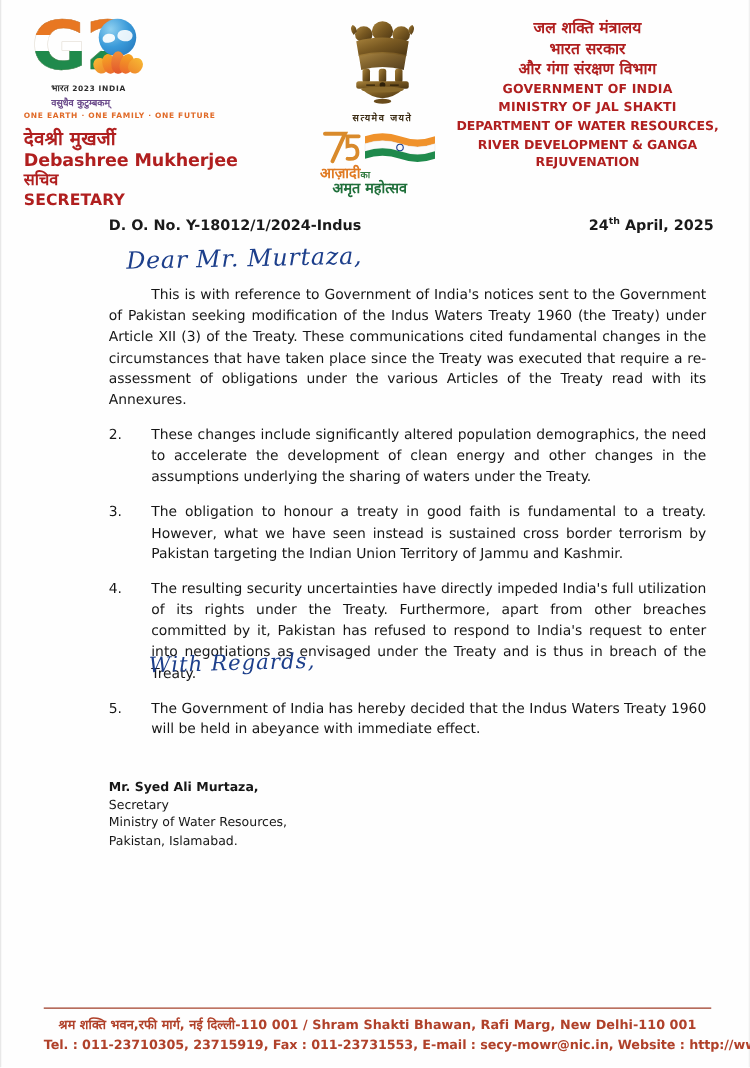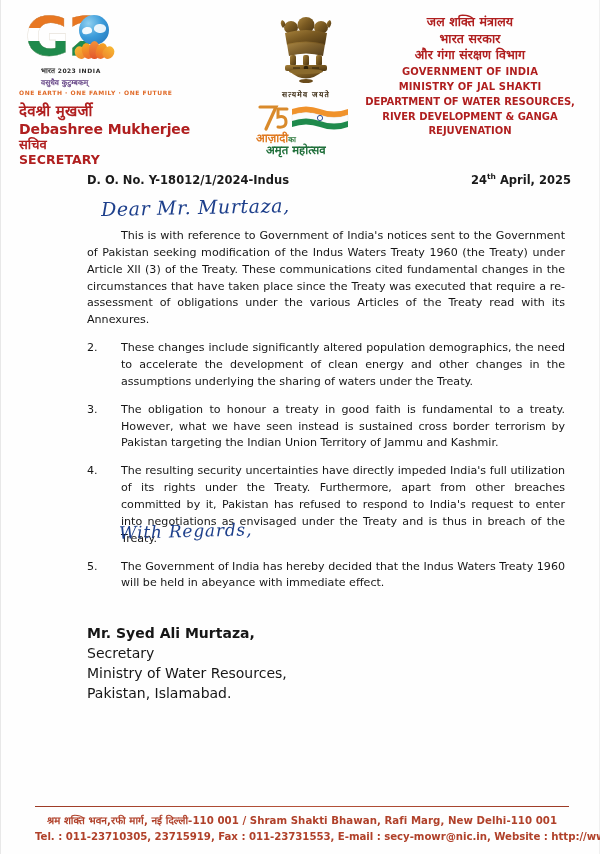--- a/index.html
+++ b/index.html
@@ -328,21 +328,21 @@
     font-size: 11.5px;
     font-weight: 700;
     color: #111;
     margin-top: -2px;
   }
 
   .addressee {
     position: absolute;
     top: 624px;
     left: 86px;
-    font-size: 14px;
+    font-size: 10px;
     line-height: 1.42;
     color: #161616;
   }
   .addressee .nm { font-weight: 700; }
 
   
   .footer {
     position: absolute;
     left: 34px;
     right: 30px;

